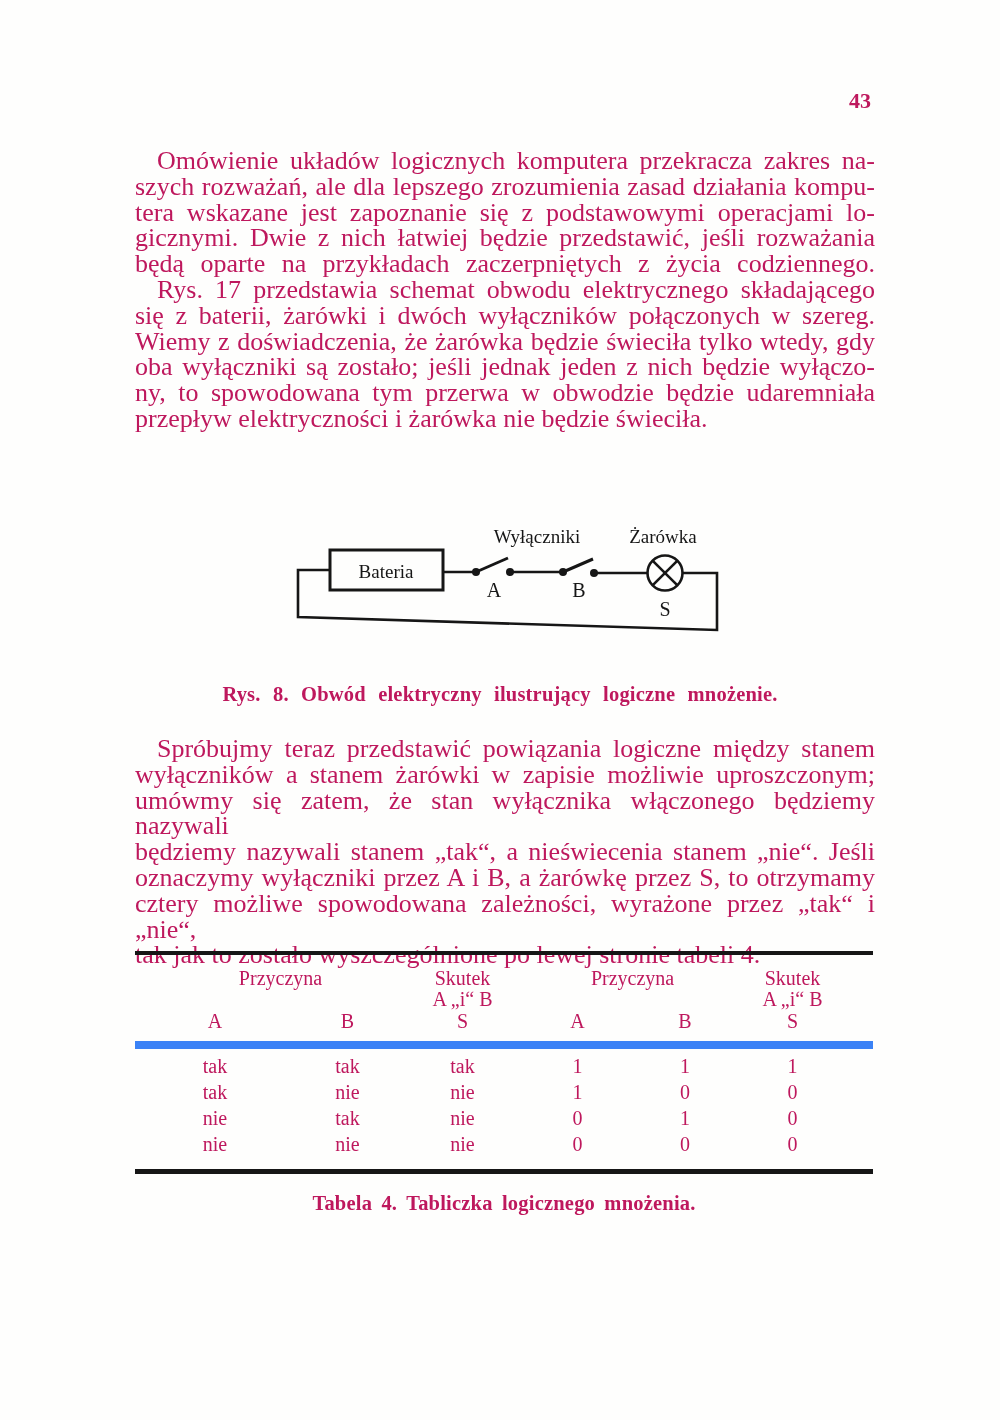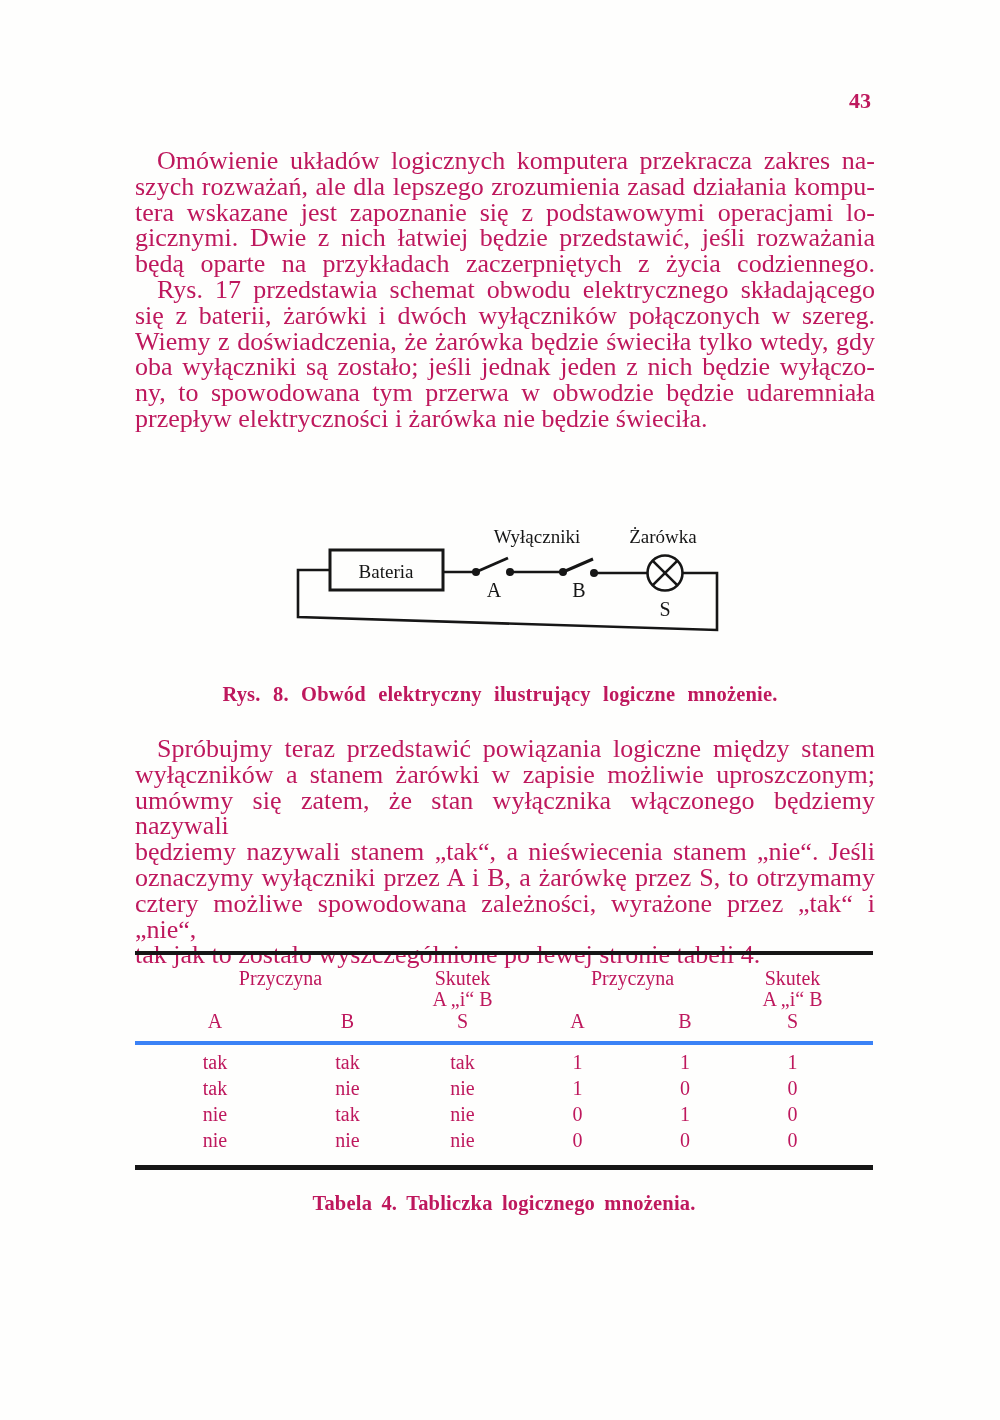--- a/index.html
+++ b/index.html
@@ -36,21 +36,21 @@
     word-spacing:7px;letter-spacing:0.2px;
   }
 
   table.ttable{
     position:absolute;left:135px;top:951px;width:738px;
     border-collapse:collapse;table-layout:fixed;
     border-top:4px solid #161616;
     border-bottom:5px solid #161616;
     font-size:20px;
   }
-  table.ttable thead{border-bottom:4px solid #3b82f6;}
+  table.ttable thead{border-bottom:8px solid #3b82f6;}
   table.ttable th{font-weight:normal;text-align:center;padding:0;}
   table.ttable td{text-align:center;padding:0;}
   tr.h1 th{padding-top:12px;line-height:22px;}
   tr.h2 th{line-height:21px;}
   tr.h3 th{line-height:22px;padding-bottom:9px;}
   tbody td{line-height:26px;}
   tbody tr.first td{padding-top:4px;}
   tbody tr.lastrow td{padding-bottom:12px;}
   .c6{padding-right:28px !important;}
   .cause-l{padding-left:26px !important;}

